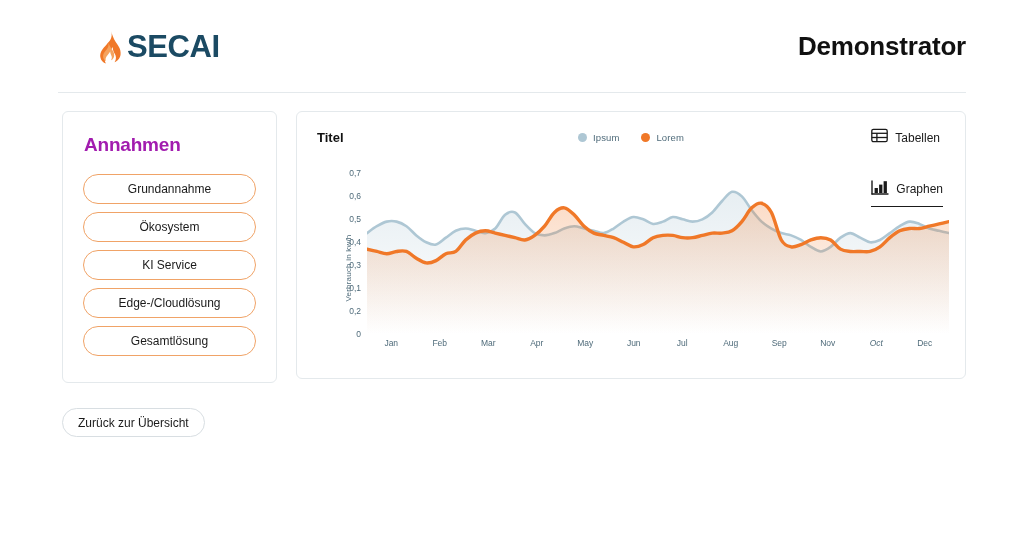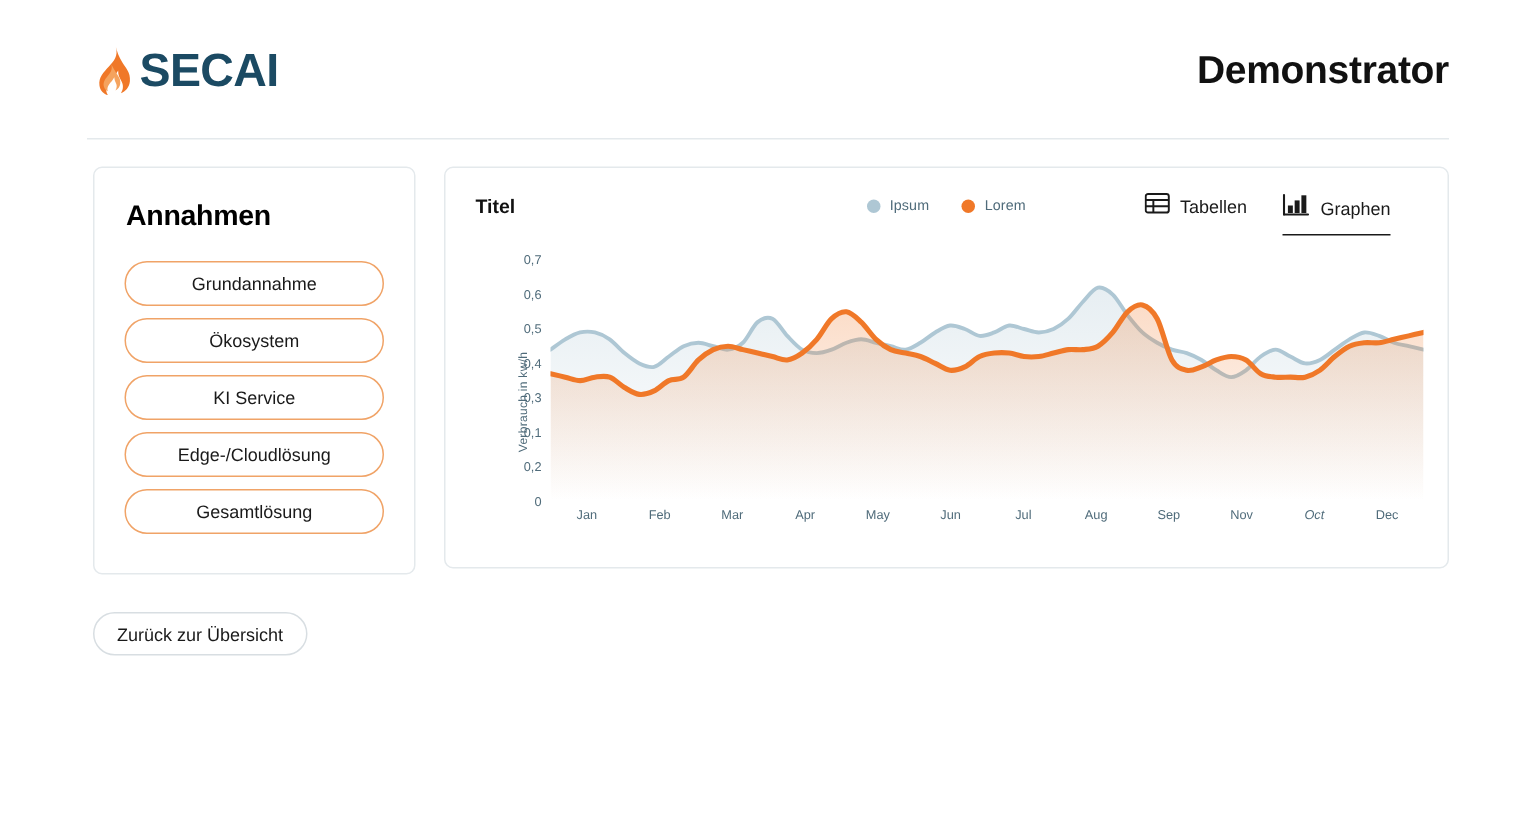--- a/index.html
+++ b/index.html
@@ -12,21 +12,21 @@
     overflow: hidden;
   }
 
   
   .header {
     position: relative;
     height: 93px;
     display: flex;
     align-items: center;
     justify-content: space-between;
-    padding: 0 58px 0 62px;
+    padding: 0 58px 0 96px;
   }
 
   .logo {
     display: flex;
     align-items: center;
     gap: 5px;
   }
   .logo-flame { display: block; }
   .logo-text {
     font-size: 31px;
@@ -67,21 +67,21 @@
     border: 1px solid #E4E9EC;
     border-radius: 6px;
     background: #fff;
     padding: 22px 20px 26px 20px;
     display: flex;
     flex-direction: column;
   }
   .sidebar-title {
     font-size: 19px;
     font-weight: 700;
-    color: #000000;
+    color: #a21caf;
     letter-spacing: -0.2px;
     margin: 0 0 18px 1px;
   }
   .assumption-btn {
     display: block;
     width: 100%;
     height: 30px;
     line-height: 28px;
     text-align: center;
     border: 1px solid #F0A367;
@@ -132,21 +132,22 @@
     font-weight: 700;
     color: #111111;
     margin-left: 4px;
     margin-top: 2px;
   }
 
   .view-tabs {
     display: flex;
     align-items: flex-start;
     gap: 24px;
-    margin-right: 24px;
+    margin-right: 8px;
+    flex-direction: column;
   }
   .view-tab {
     display: flex;
     align-items: center;
     gap: 7px;
     padding-bottom: 7px;
     cursor: pointer;
     border-bottom: 1.6px solid transparent;
   }
   .view-tab.active { border-bottom-color: #1a1a1a; }

